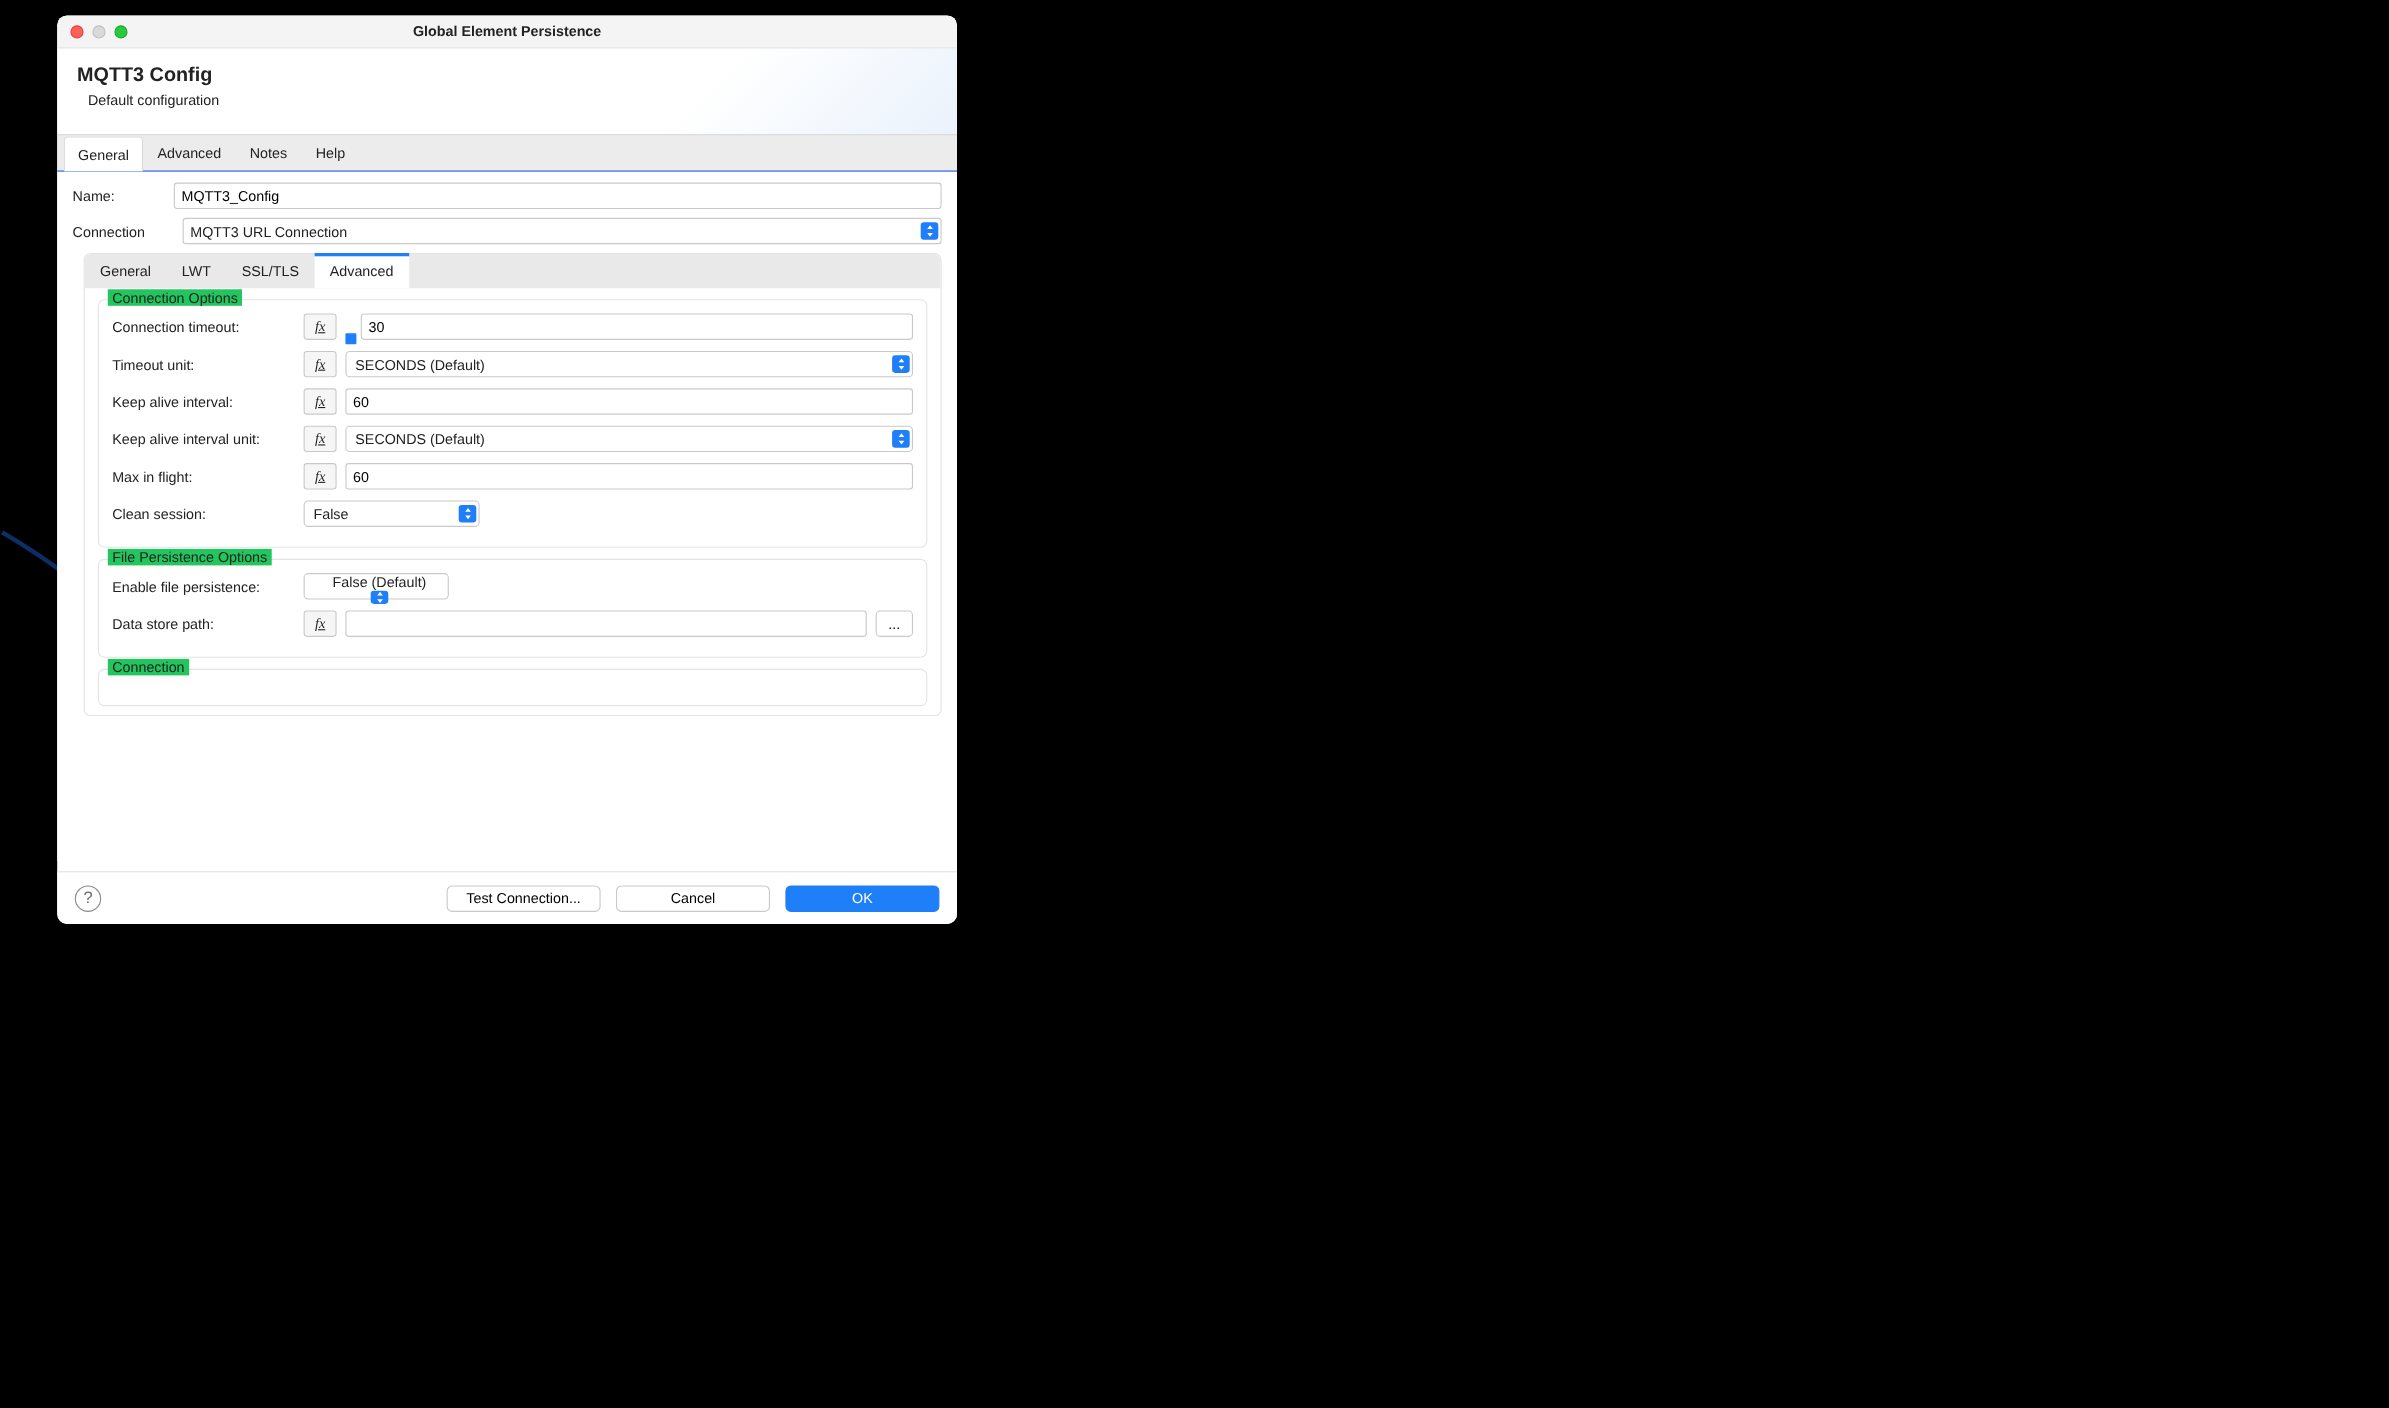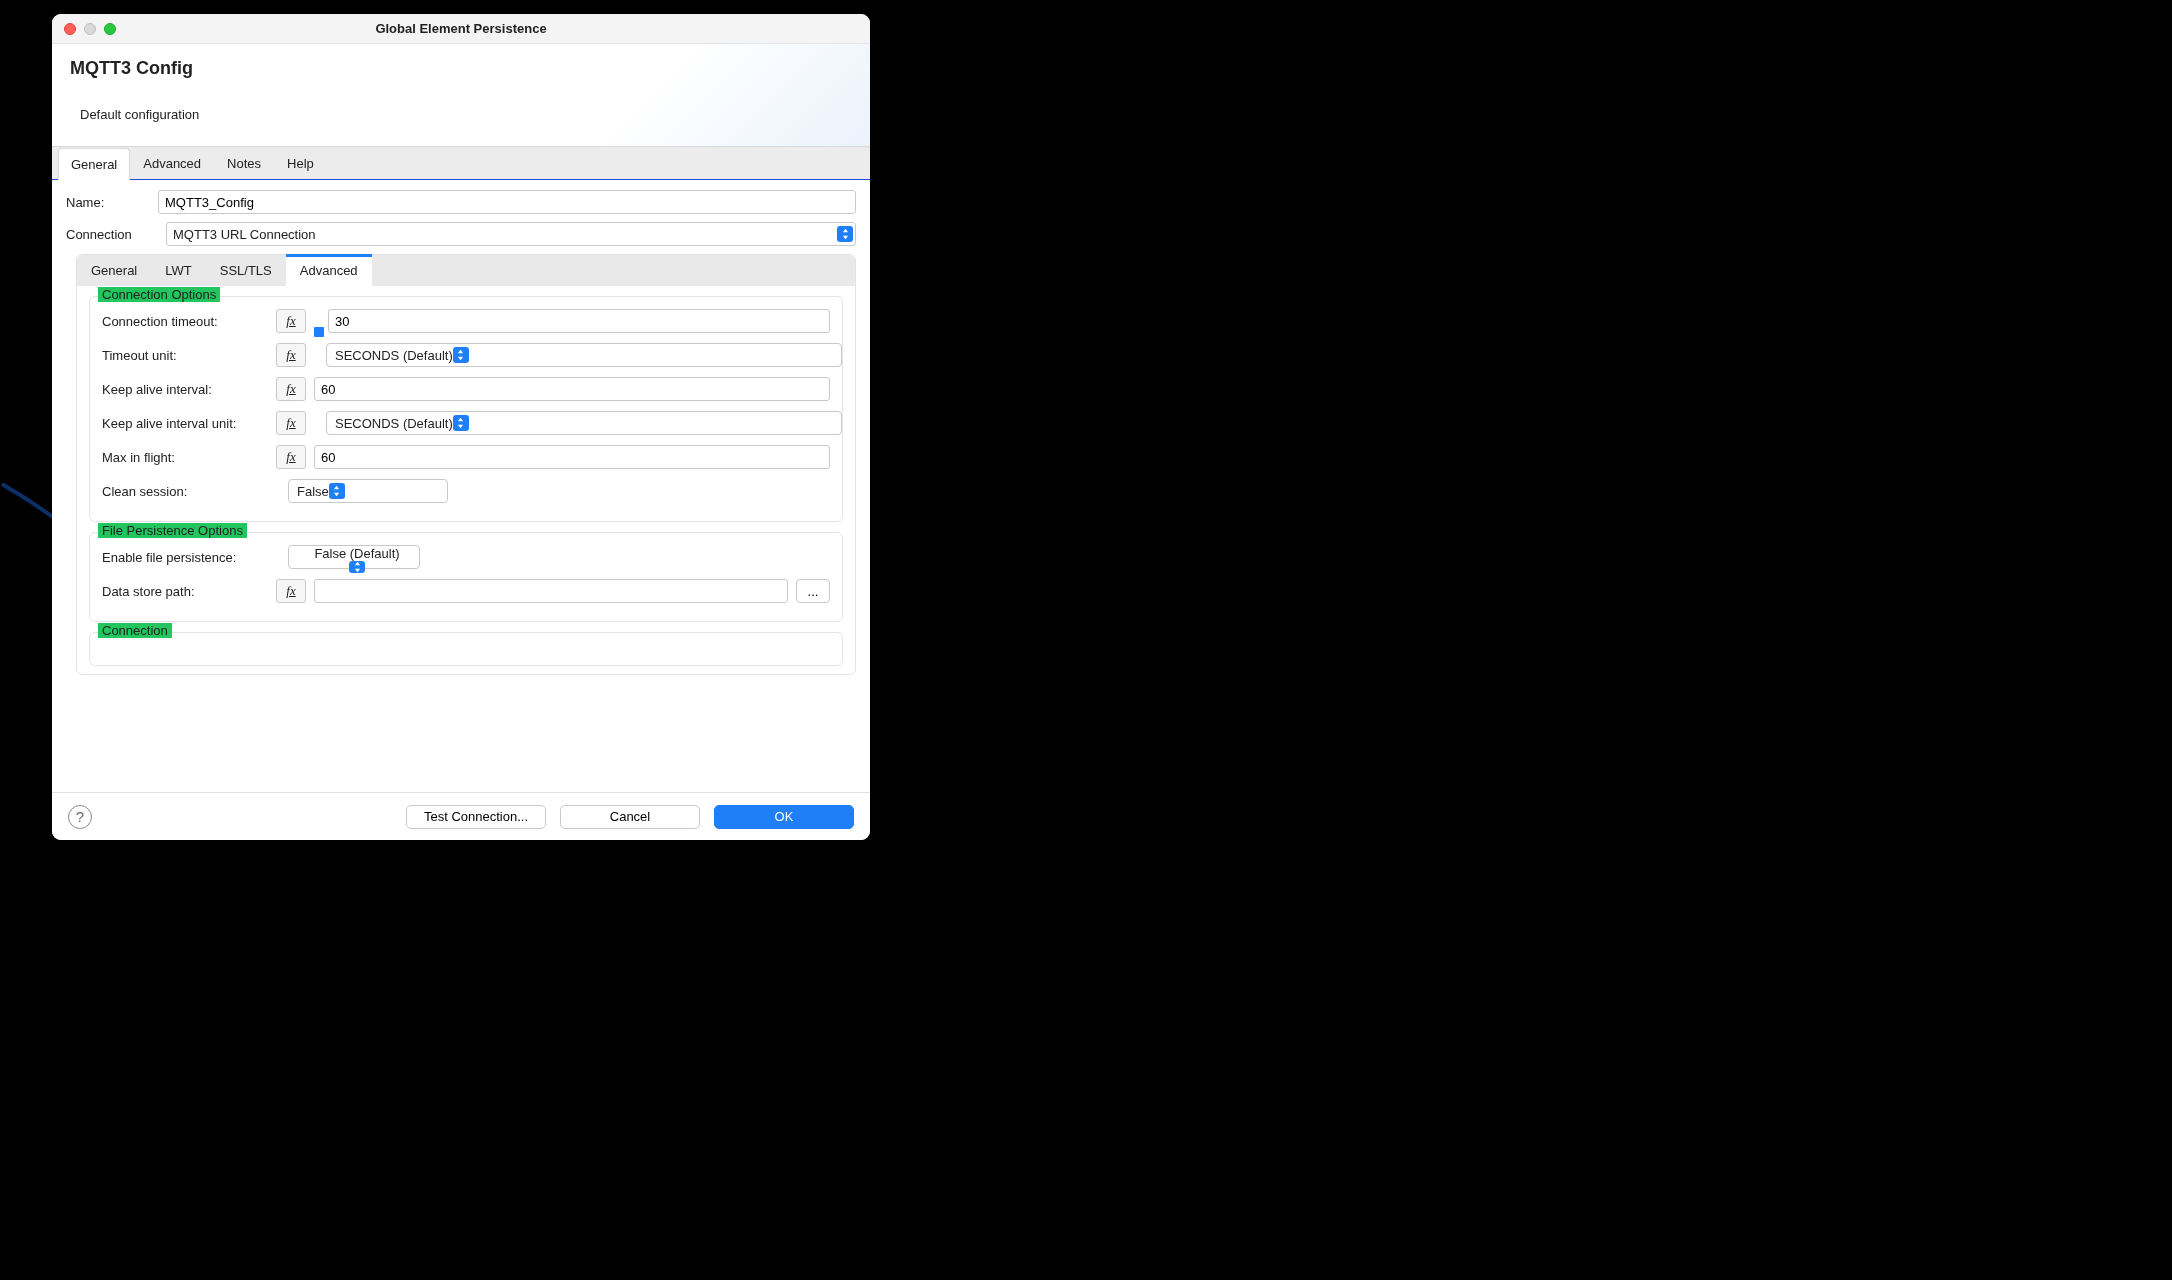--- a/index.html
+++ b/index.html
@@ -57,21 +57,20 @@
   background: linear-gradient(135deg, #fff 70%, #eaf2fc 100%);
 }
 .header h1 {
   font-size: 18px;
   font-weight: 700;
 }
 .header .sub {
   font-size: 13px;
   padding-left: 10px;
   padding-top: 4px;
-  margin-top: 24px;
 }
 .top-tabs {
   display: flex;
   background: #ececec;
   border-top: 1px solid #d9d9d9;
   padding-left: 6px;
 }
 .top-tab {
   padding: 8px 12px 7px 12px;
   font-size: 13px;
@@ -198,25 +197,25 @@
   top: 4px;
 }
 .form-row .finput { flex: 1; }
 .form-row input.txt { height: 24px; }
 .select-box {
   height: 24px;
   border: 1px solid #c9c9c9;
   border-radius: 4px;
   display: flex;
   align-items: center;
+  justify-content: space-between;
   padding: 0 2px 0 8px;
   font-size: 13px;
   background: #fff;
   cursor: pointer;
-  margin-left: 12px;
 }
 .select-box.sm { width: 160px; }
 .select-box.md { width: 132px; flex-direction: column; }
 .btn-ellipsis {
   width: 34px; height: 24px;
   border: 1px solid #c9c9c9;
   border-radius: 4px;
   background: #fff;
   margin-left: 8px;
   font-size: 13px;

